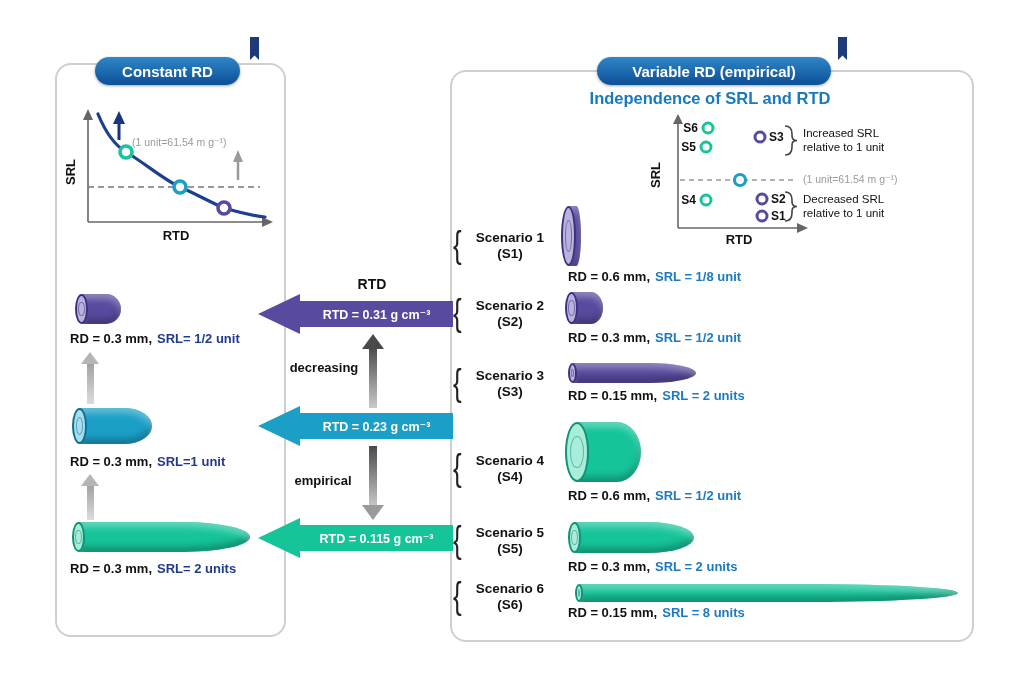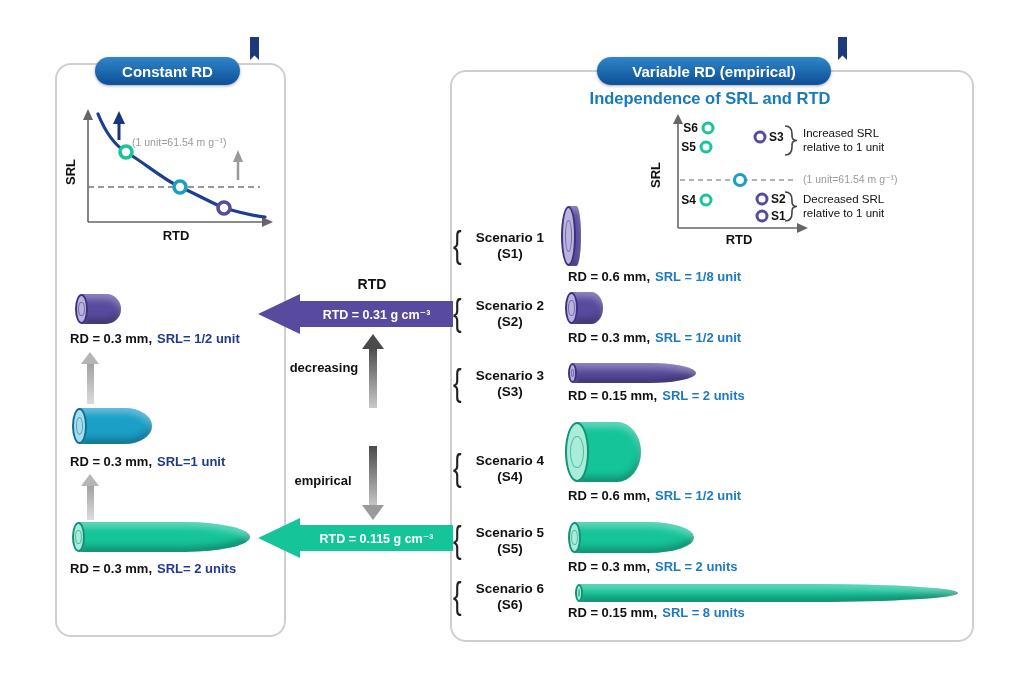--- a/index.html
+++ b/index.html
@@ -144,20 +144,23 @@
   </div>
 
   <div class="rtd-title">RTD</div>
 
   <div class="harrow" style="left:300px;top:301px;--ac:#584a9e">
     <span>RTD = 0.31 g cm⁻³</span>
   </div>
   <div class="vup" style="left:362px;top:334px;height:74px"></div>
   <div class="midtext" style="left:286px;top:360px;width:76px">decreasing</div>
 
+  <div class="harrow" style="left:300px;top:413px;--ac:#1b9fc7">
+    <span>RTD = 0.23 g cm⁻³</span>
+  </div>
   <div class="vdown" style="left:362px;top:446px;height:74px"></div>
   <div class="midtext" style="left:284px;top:473px;width:78px">empirical</div>
 
   <div class="harrow" style="left:300px;top:525px;--ac:#16c49a">
     <span>RTD = 0.115 g cm⁻³</span>
   </div>
 
   <div class="panel" style="left:450px;top:70px;width:520px;height:568px"></div>
   <div class="ribbon" style="left:838px;top:37px"></div>
   <div class="badge" style="left:597px;top:57px;width:234px">Variable RD (empirical)</div>

